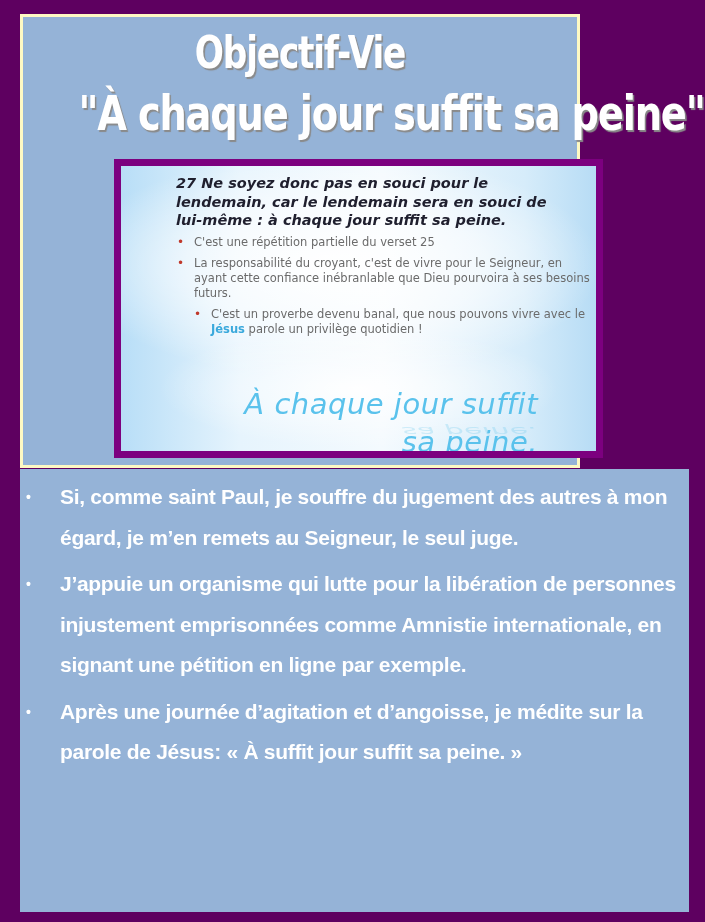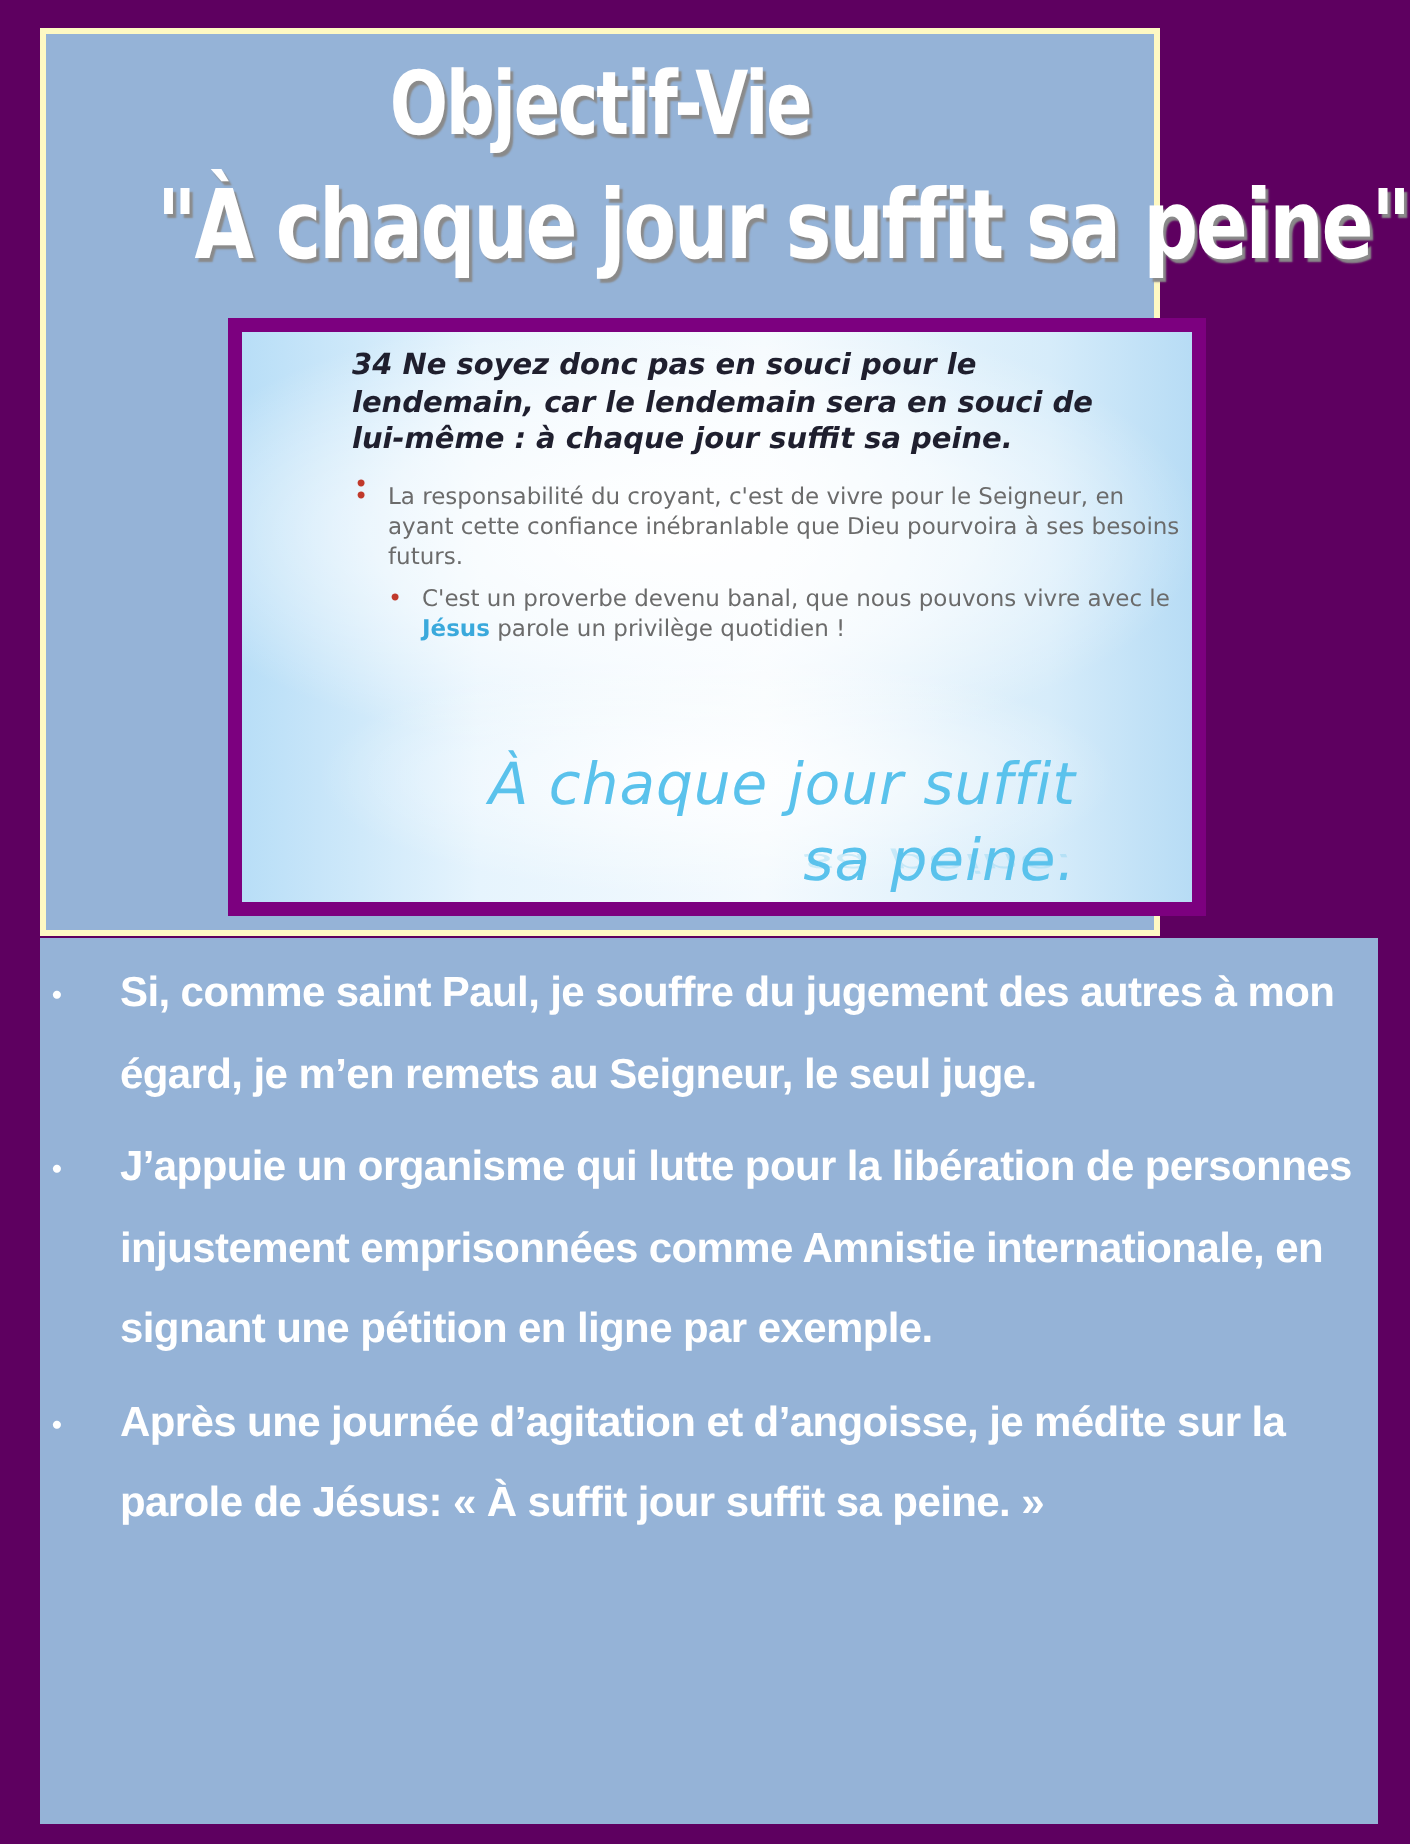--- a/index.html
+++ b/index.html
@@ -66,20 +66,21 @@
   .slide-bullets li.sub .bullet-dot { left: 18px; }
   .highlight { color: #3aa9dc; font-weight: bold; }
   .big-quote {
     position: absolute; right: 58px;
     font-family: "DejaVu Sans", sans-serif;
     font-style: italic;
     color: #5ac2ec;
     font-size: 29px; line-height: 32px;
     text-align: left;
     letter-spacing: 0.5px;
+    margin-top: 12px;
   }
   .big-quote-1 { top: 210px; }
   .big-quote-2 { top: 248px; }
   .reflect {
     position: absolute; right: 58px;
     font-family: "DejaVu Sans", sans-serif;
     font-style: italic; font-size: 29px;
     color: rgba(90,194,236,0.25);
     transform: scaleY(-0.45);
     transform-origin: top;
@@ -113,24 +114,25 @@
 </style>
 </head>
 <body>
 
 <div class="top-panel">
   <div class="title title-1">Objectif-Vie</div>
   <div class="title title-2">"À chaque jour suffit sa peine"</div>
 
   <div class="slide-frame">
     <div class="slide">
-      <div class="verse">34 Ne soyez donc pas en souci pour le lendemain, car le lendemain sera en souci de lui-même : à chaque jour suffit sa peine.</div>
+      <div class="verse">27 Ne soyez donc pas en souci pour le lendemain, car le lendemain sera en souci de lui-même : à chaque jour suffit sa peine.</div>
       <ul class="slide-bullets">
         <li>
           <span class="bullet-dot">•</span>
+          <span>C'est une répétition partielle du verset 25</span>
         </li>
         <li>
           <span class="bullet-dot">•</span>
           <span>La responsabilité du croyant, c'est de vivre pour le Seigneur, en ayant cette confiance inébranlable que Dieu pourvoira à ses besoins futurs.</span>
         </li>
         <li class="sub">
           <span class="bullet-dot">•</span>
           <span>C'est un proverbe devenu banal, que nous pouvons vivre avec le </span><span class="highlight">Jésus</span><span> parole un privilège quotidien !</span>
         </li>
       </ul>

